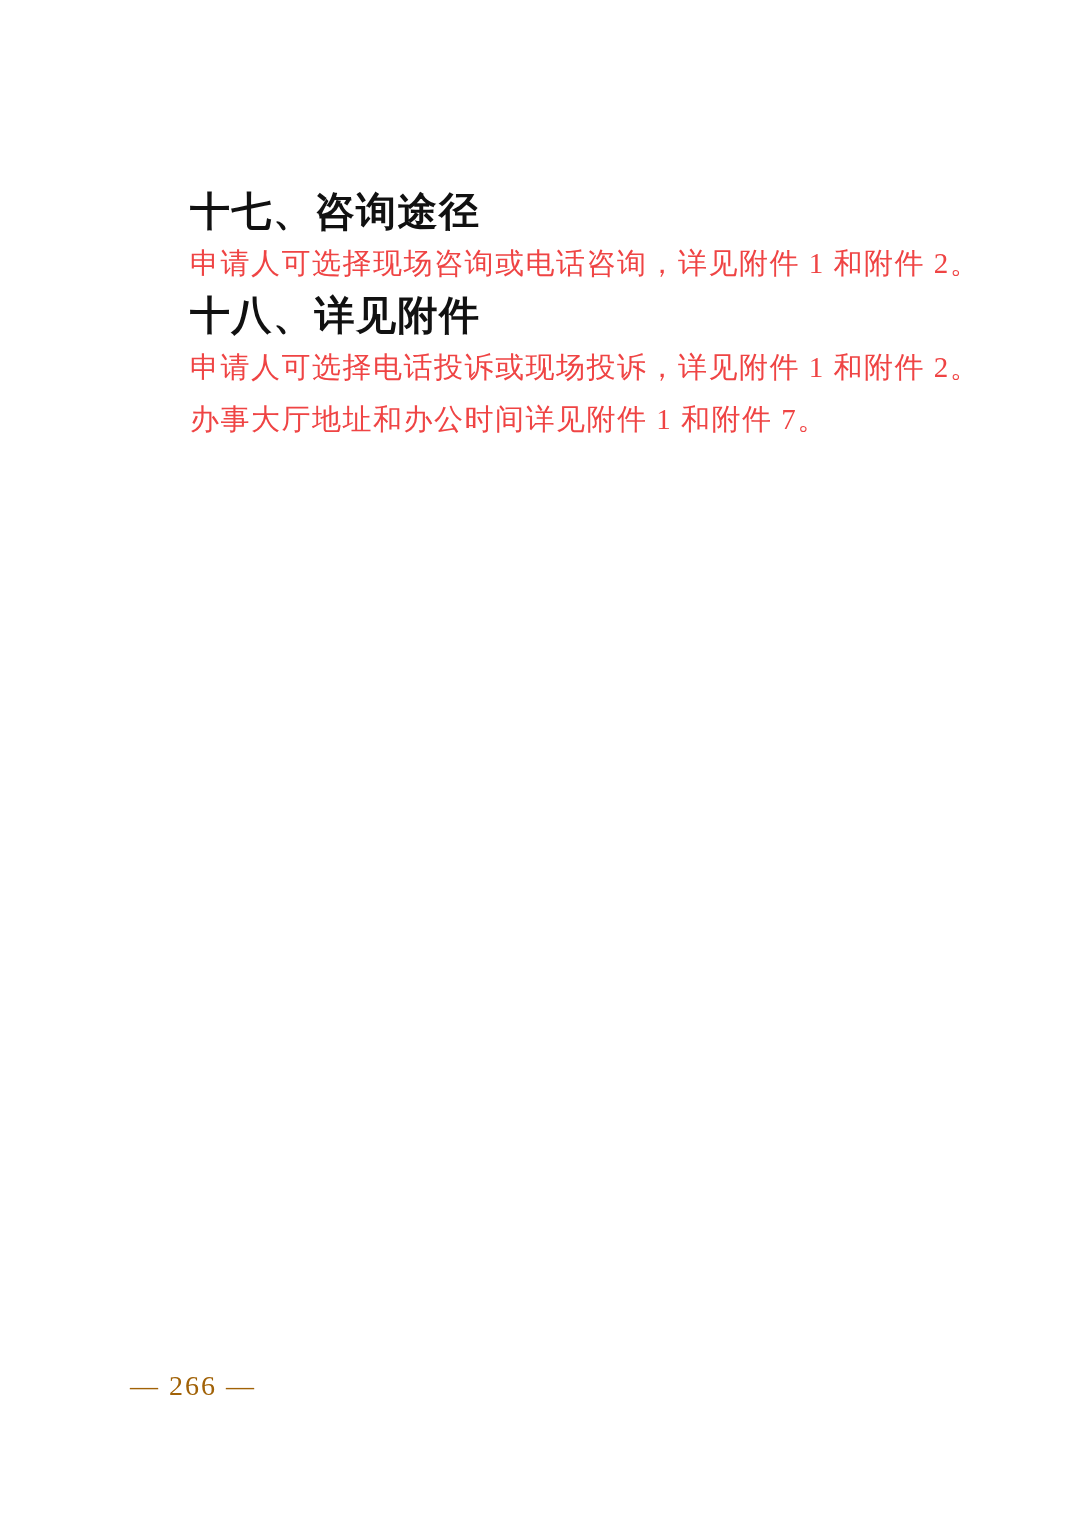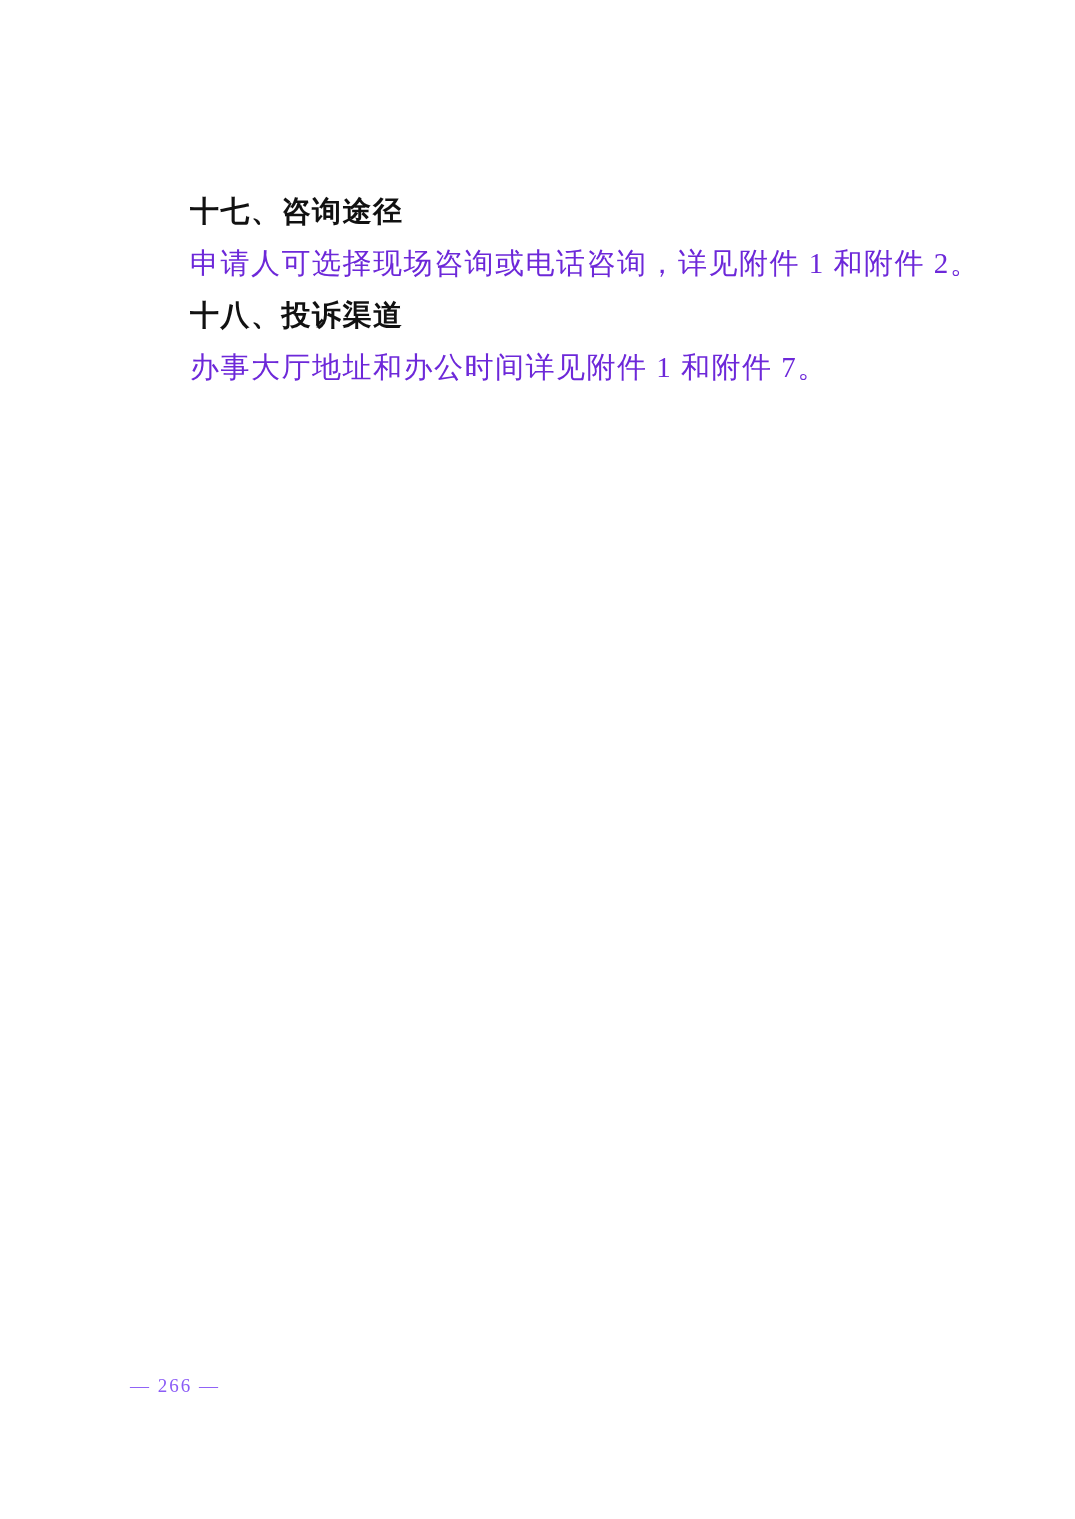--- a/index.html
+++ b/index.html
@@ -23,60 +23,61 @@
     right: 140px;
   }
   .line {
     height: 52px;
     line-height: 52px;
     white-space: nowrap;
   }
   .heading {
     font-family: "Liberation Sans", "DejaVu Sans", sans-serif;
     font-weight: bold;
-    font-size: 29px;
+    font-size: 40px;
     letter-spacing: 1.5px;
     color: #111111;
   }
   .body-text {
     font-family: "Liberation Serif", "DejaVu Serif", serif;
     font-weight: normal;
     font-size: 29px;
     letter-spacing: 1.5px;
-    color: #6d28d9;
+    color: #ef4444;
   }
   .spacer-line {
     height: 52px;
   }
   .footer {
     position: absolute;
     left: 130px;
     top: 1366px;
     height: 40px;
     line-height: 40px;
     font-family: "Liberation Serif", "DejaVu Serif", serif;
-    font-size: 19px;
+    font-size: 28px;
     letter-spacing: 2px;
-    color: #8b5cf6;
+    color: #a16207;
     white-space: nowrap;
   }
 </style>
 </head>
 <body>
 
 <div class="page">
 
   <div class="content">
 
     <div class="line heading">十七、咨询途径</div>
 
     <div class="line body-text">申请人可选择现场咨询或电话咨询，详见附件 1 和附件 2。</div>
 
-    <div class="line heading">十八、投诉渠道</div>
+    <div class="line heading">十八、详见附件</div>
 
+    <div class="line body-text">申请人可选择电话投诉或现场投诉，详见附件 1 和附件 2。</div>
 
 
     <div class="line body-text">办事大厅地址和办公时间详见附件 1 和附件 7。</div>
 
 
 
     <div class="spacer-line"></div>
 
 
   </div>

